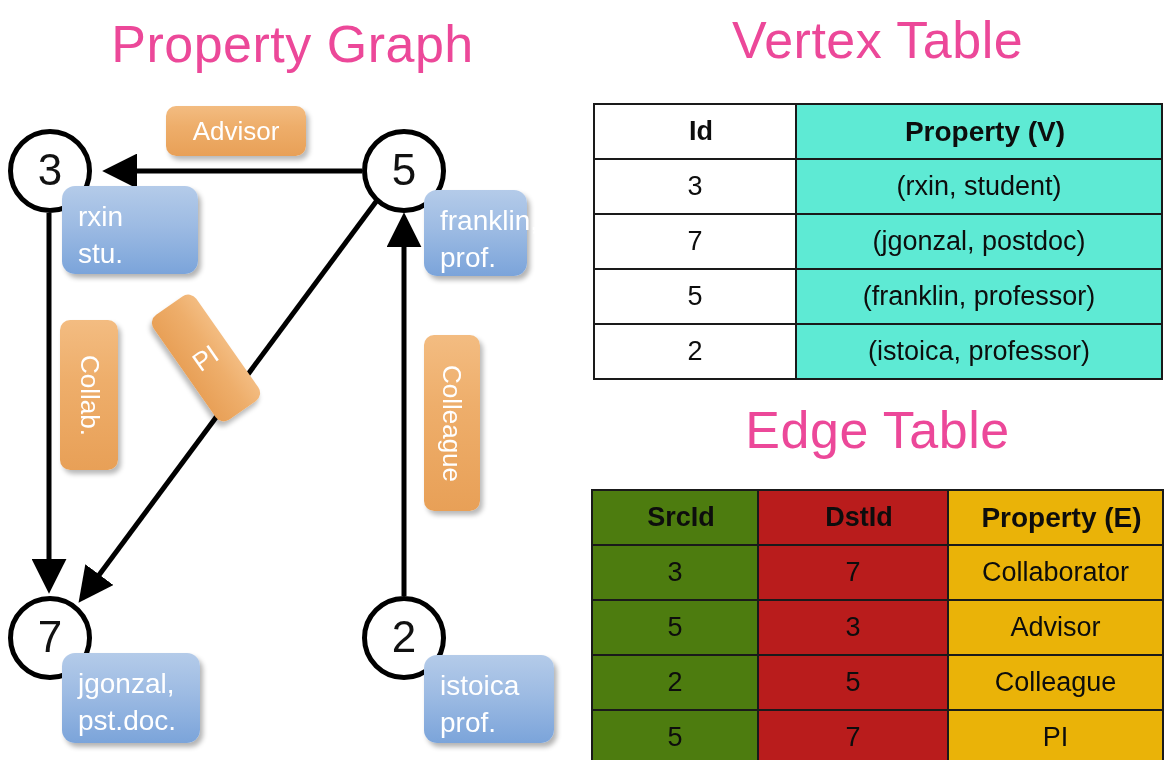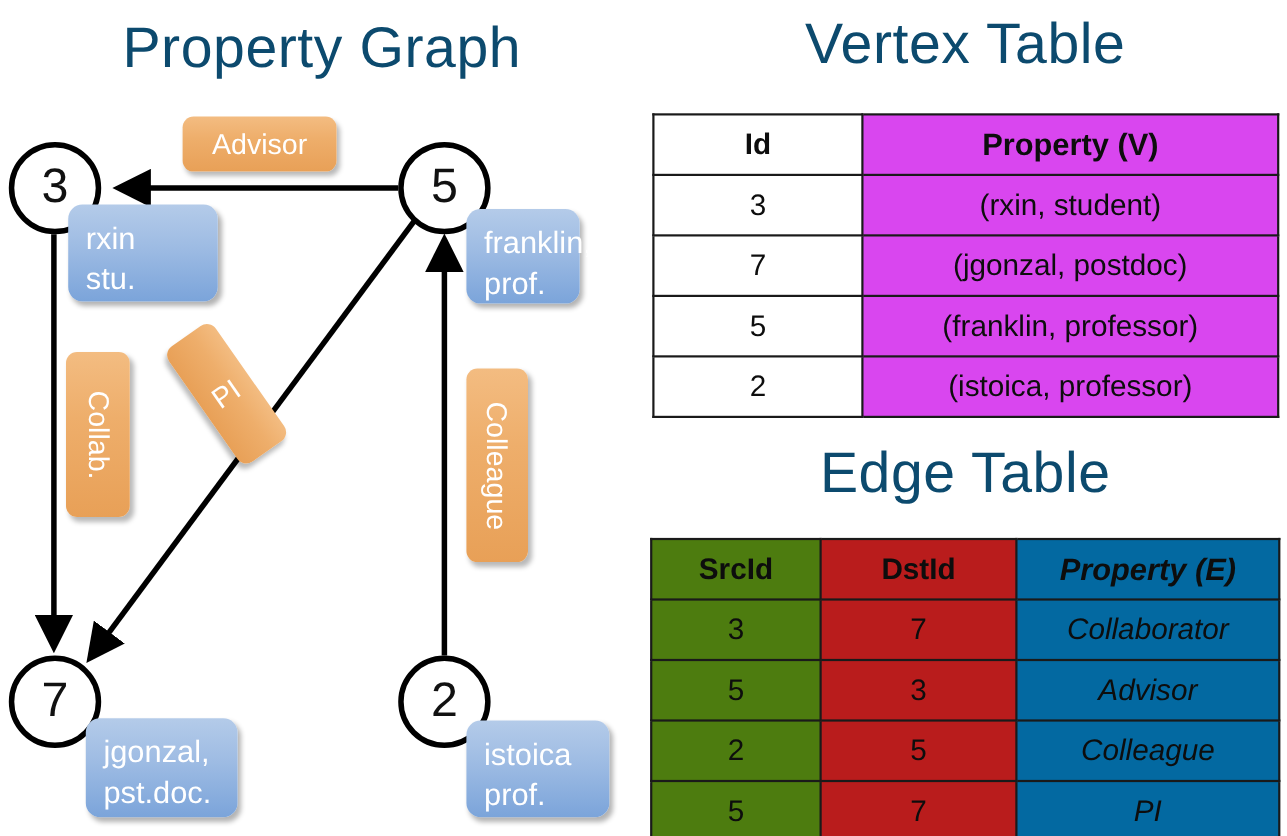--- a/index.html
+++ b/index.html
@@ -16,21 +16,21 @@
     color: #000;
   }
 
   
   .title {
     position: absolute;
     font-family: "Liberation Sans", sans-serif;
     font-weight: 300;
     font-size: 52px;
     letter-spacing: 0.5px;
-    color: #0c4a6e;
+    color: #ec4899;
     white-space: nowrap;
     text-align: center;
   }
   #title-property-graph { left: 0; top: 14px; width: 585px; }
   #title-vertex-table   { left: 585px; top: 10px; width: 585px; }
   #title-edge-table     { left: 585px; top: 400px; width: 585px; }
 
   
   #graph-panel {
     position: absolute;
@@ -80,21 +80,21 @@
     font-weight: 400;
     font-size: 28px;
     line-height: 1.32;
     padding: 13px 16px 14px 16px;
     box-sizing: border-box;
     z-index: 6;
     white-space: pre-line;
   }
   #prop-rxin      { left: 62px;  top: 186px; width: 136px; height: 88px; }
   #prop-franklin  { left: 424px; top: 190px; width: 103px; height: 86px; }
-  #prop-jgonzal   { left: 62px;  top: 653px; width: 138px; height: 90px; margin-left: 16px; }
+  #prop-jgonzal   { left: 62px;  top: 653px; width: 138px; height: 90px; }
   #prop-istoica   { left: 424px; top: 655px; width: 130px; height: 88px; }
 
   
   .edge-label {
     position: absolute;
     border-radius: 10px;
     background: linear-gradient(to bottom, #f3bc81 0%, #eeae6b 40%, #e8a057 100%);
     box-shadow: 3px 4px 5px rgba(0,0,0,0.28);
     color: #ffffff;
     font-family: "Liberation Sans", sans-serif;
@@ -136,36 +136,37 @@
   }
   .tbl td, .tbl th {
     border: 2px solid #1a1a1a;
     text-align: center;
     font-weight: 400;
     color: #0d0d0d;
     padding: 0;
   }
   .tbl th {
     font-weight: 700;
+    padding-left: 12px;
   }
 
   
   #vertex-table { left: 593px; top: 103px; width: 570px; }
   #vertex-table th, #vertex-table td { height: 53px; }
   #vertex-table .col-id   { width: 188px; background: #ffffff; font-size: 27px; }
-  #vertex-table .col-prop { background: #d946ef; font-size: 27px; }
+  #vertex-table .col-prop { background: #5eead4; font-size: 27px; }
   #vertex-table th.col-id   { font-size: 27px; }
   #vertex-table th.col-prop { font-size: 28px; }
 
   
   #edge-table { left: 591px; top: 489px; width: 573px; }
   #edge-table th, #edge-table td { height: 53px; }
   #edge-table .col-src  { width: 152px; background: #4d7c0f; font-size: 27px; }
   #edge-table .col-dst  { width: 176px; background: #b91c1c; font-size: 27px; }
-  #edge-table .col-eprop{ background: #0369a1; font-size: 27px; font-style: italic; }
+  #edge-table .col-eprop{ background: #eab308; font-size: 27px; }
   #edge-table th.col-src, #edge-table th.col-dst { font-size: 27px; }
   #edge-table th.col-eprop { font-size: 28px; }
 </style>
 </head>
 <body>
 
 <div class="title" id="title-property-graph">Property Graph</div>
 <div class="title" id="title-vertex-table">Vertex Table</div>
 <div class="title" id="title-edge-table">Edge Table</div>
 

